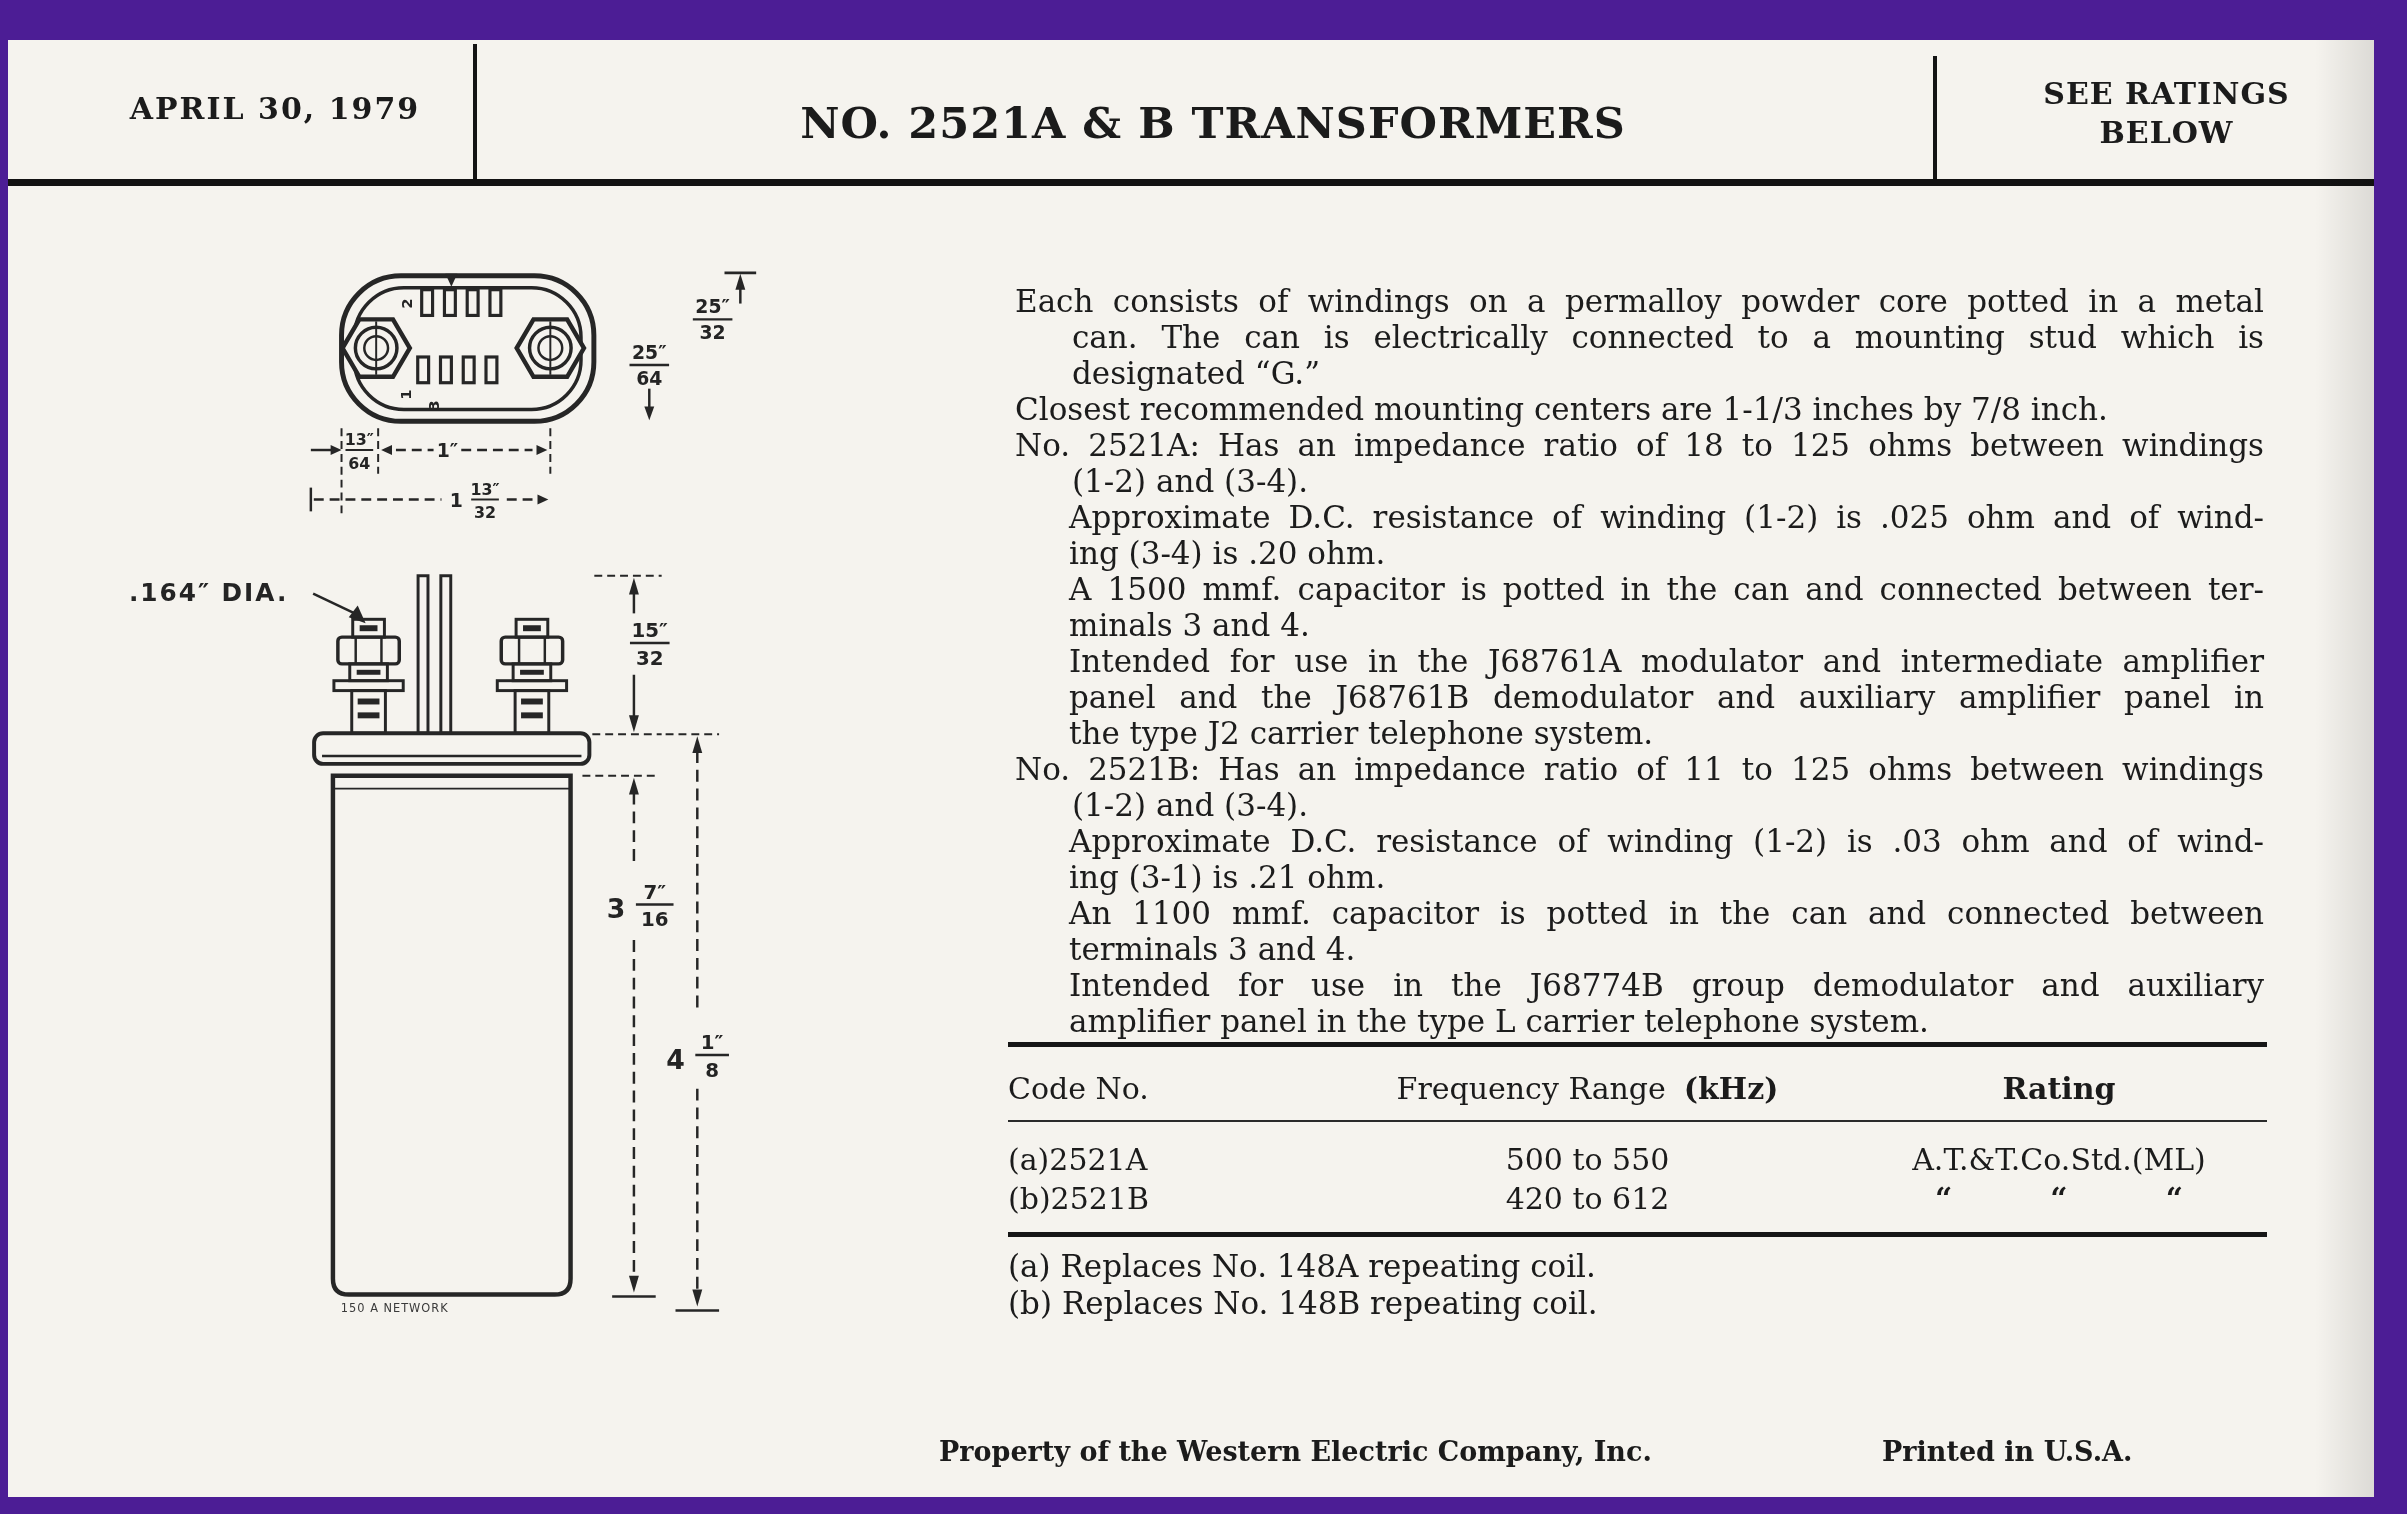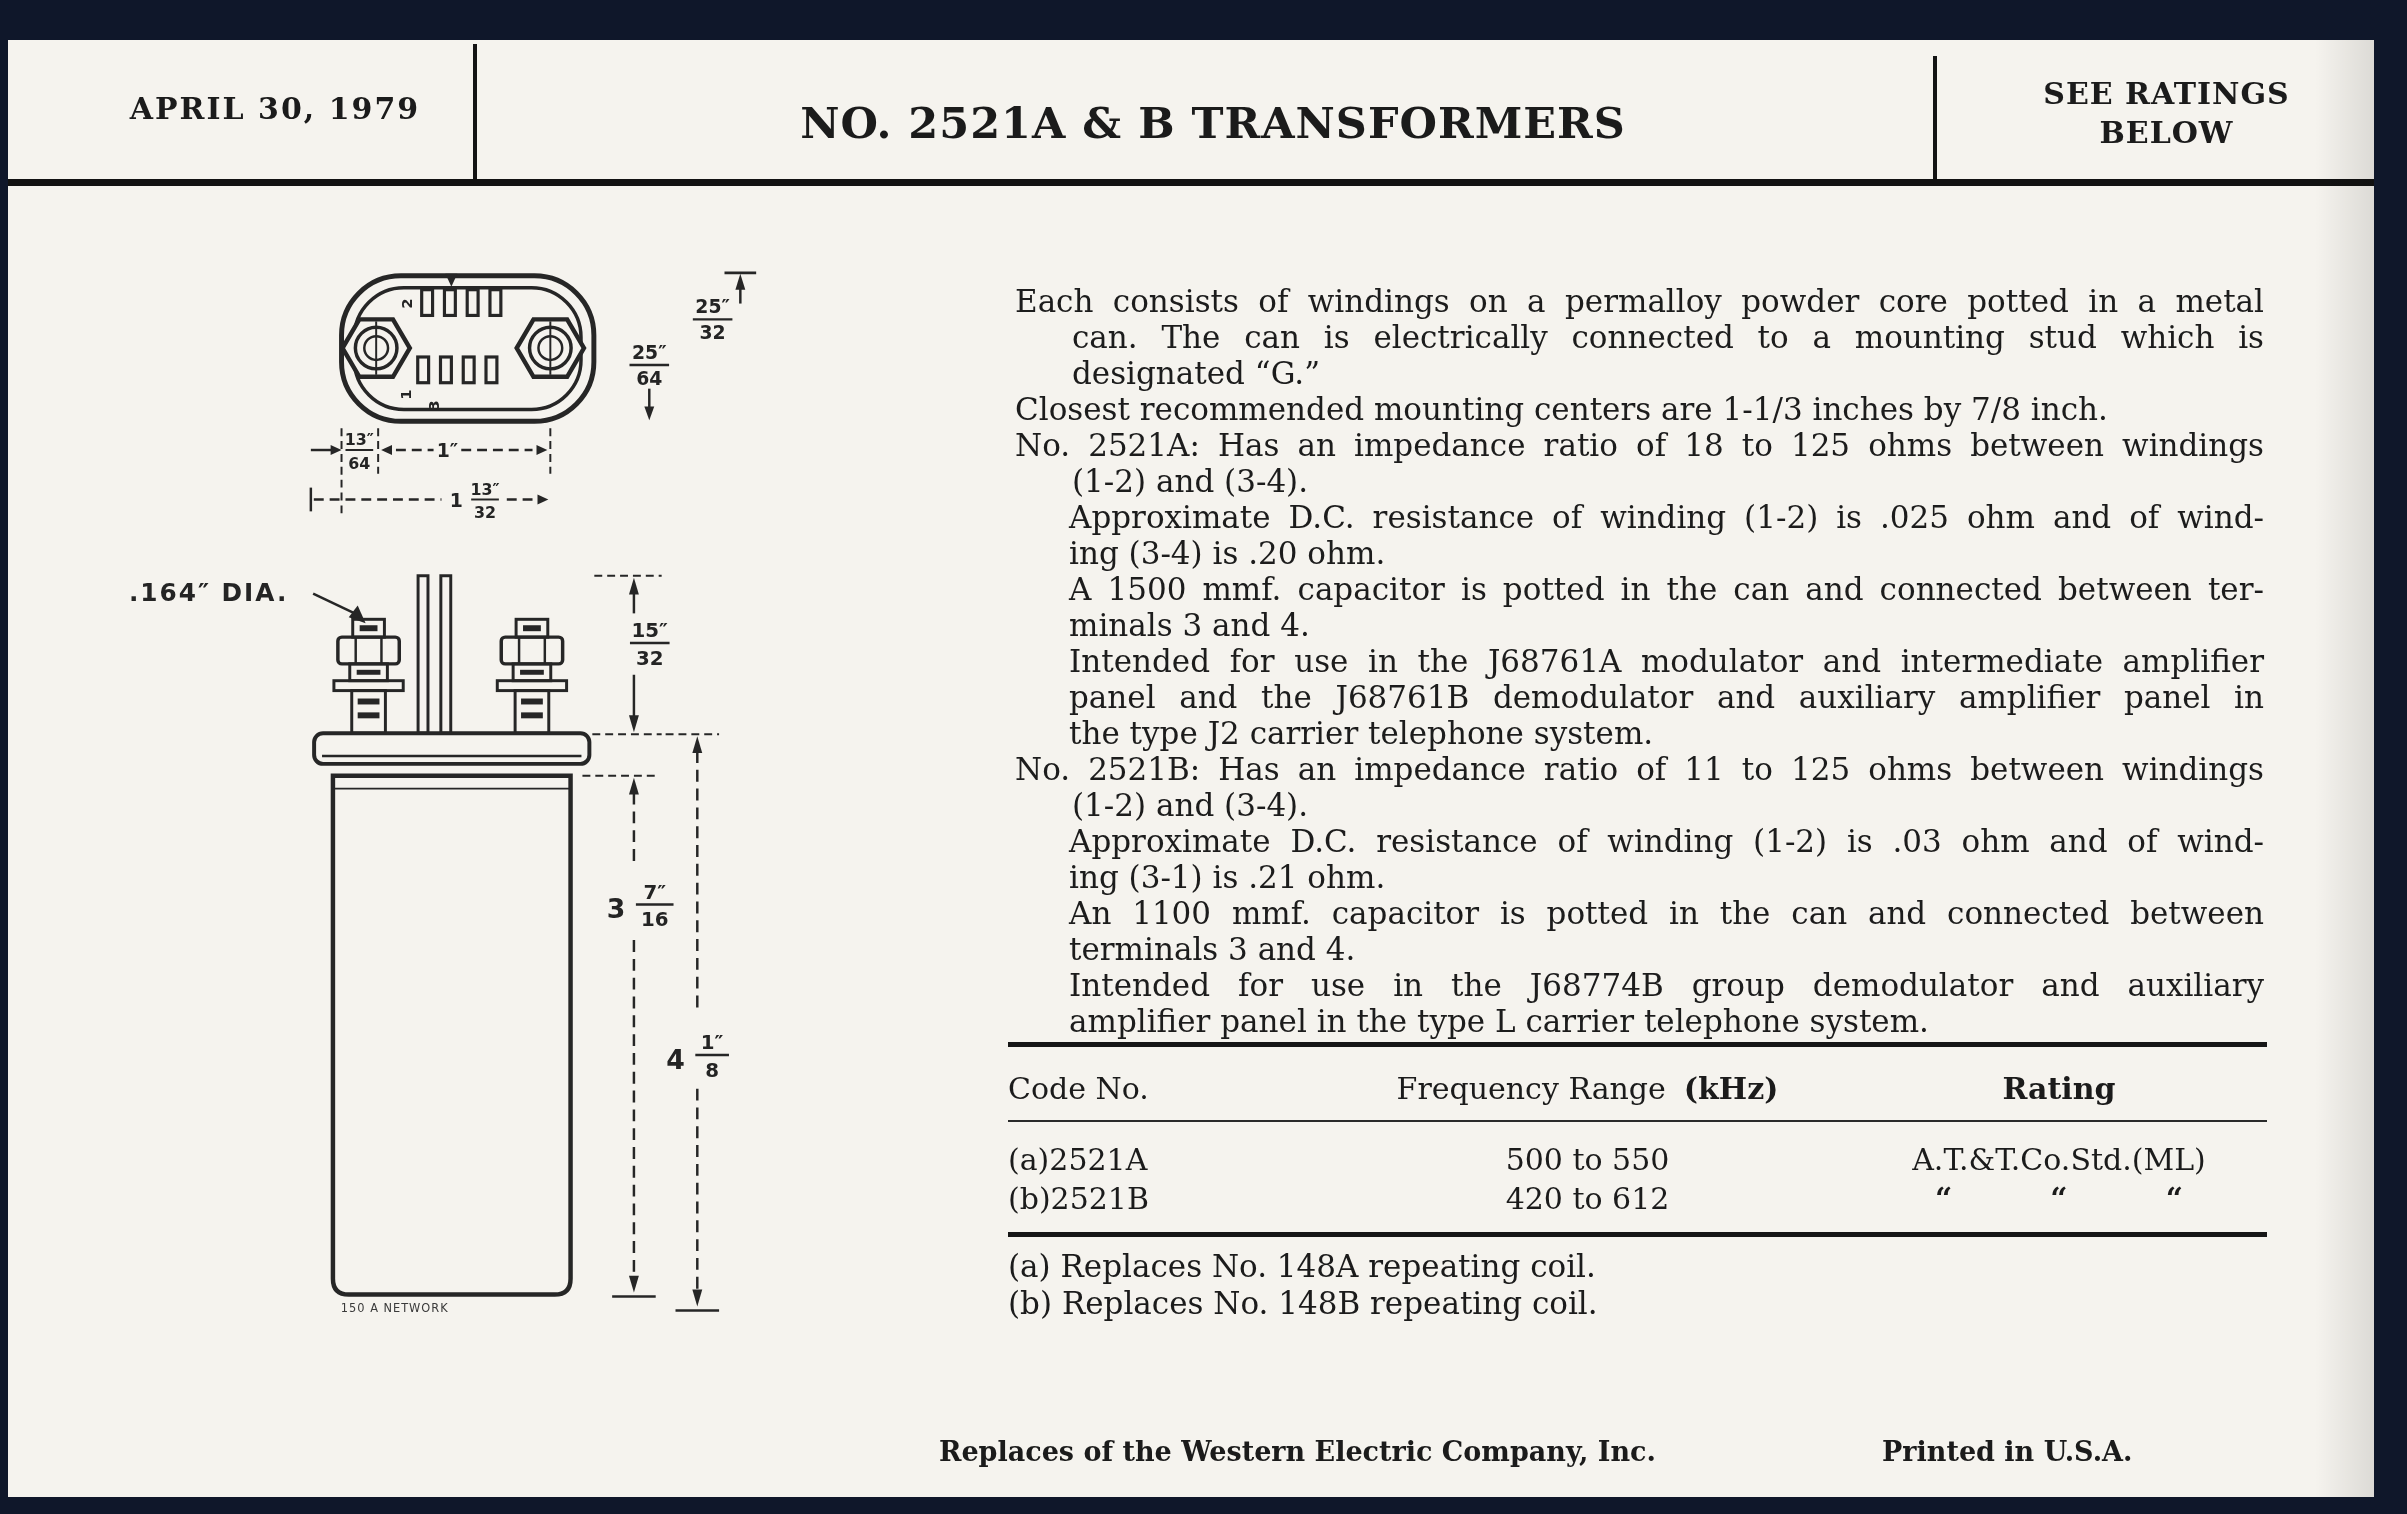--- a/index.html
+++ b/index.html
@@ -1,18 +1,18 @@
 <!DOCTYPE html>
 <html><head>
 <meta charset="utf-8">
 <style>
   html,body { margin:0; padding:0; background:#000; }
   .scan {
     position:relative; width:2408px; height:1515px;
-    background:#0f172a; overflow:hidden;
+    background:#4c1d95; overflow:hidden;
     font-family:"DejaVu Serif", serif; color:#1b1b1b;
   }
   .page {
     position:absolute; left:8px; top:40px; width:2366px; height:1457px;
     background:#f5f3ee;
   }
   .page::after {
     content:""; position:absolute; right:0; top:0; width:59px; height:100%;
     background:linear-gradient(to right, rgba(0,0,0,0), rgba(0,0,0,0.10));
     pointer-events:none;
@@ -327,18 +327,18 @@
         </div>
       </div>
       <div class="rule-heavy rule-bottom"></div>
     </div>
 
     <div class="fnotes">
       <div>(a)  Replaces No. 148A repeating coil.</div>
       <div>(b)  Replaces No. 148B repeating coil.</div>
     </div>
 
-    <div class="foot-prop">Replaces of the Western Electric Company, Inc.</div>
+    <div class="foot-prop">Property of the Western Electric Company, Inc.</div>
     <div class="foot-printed">Printed in U.S.A.</div>
 
   </div>
 </div>
 
 
 </body></html>

